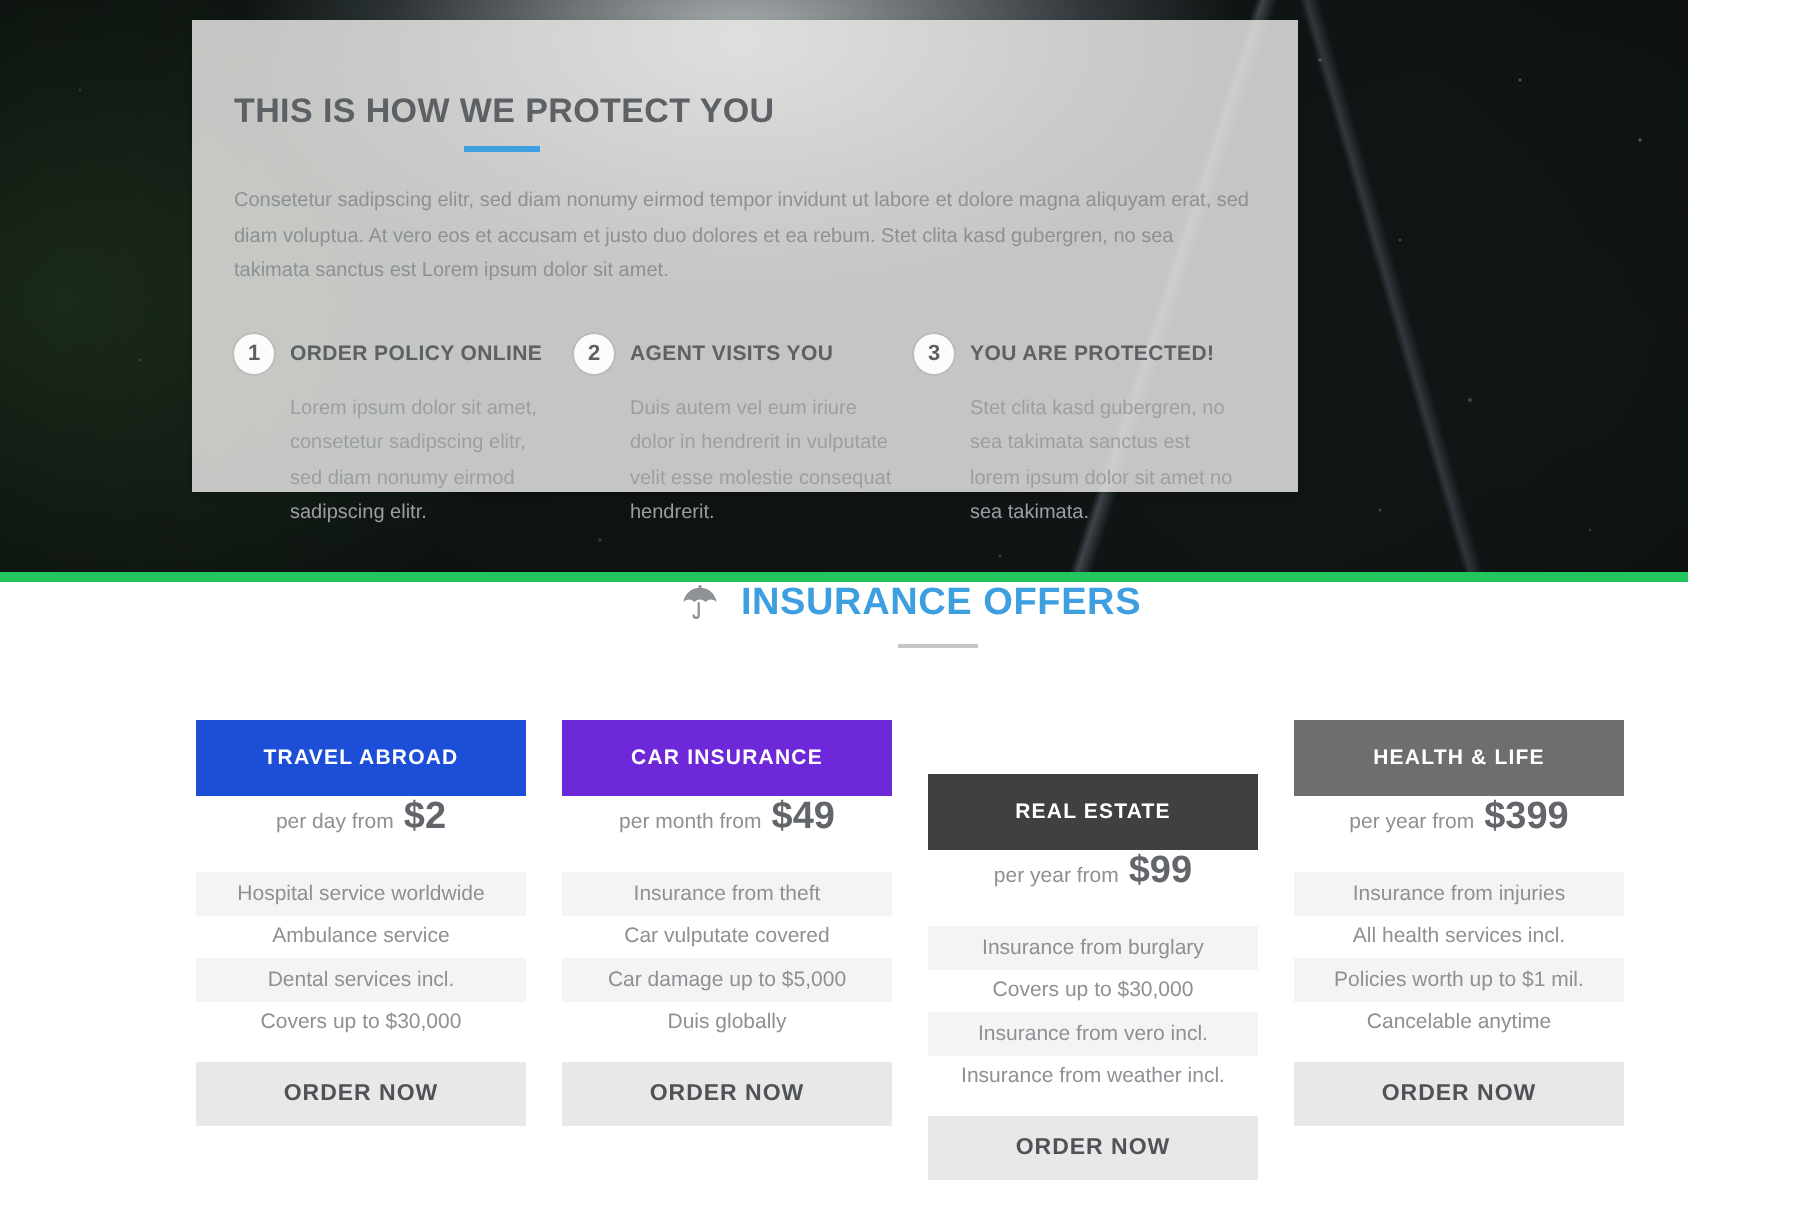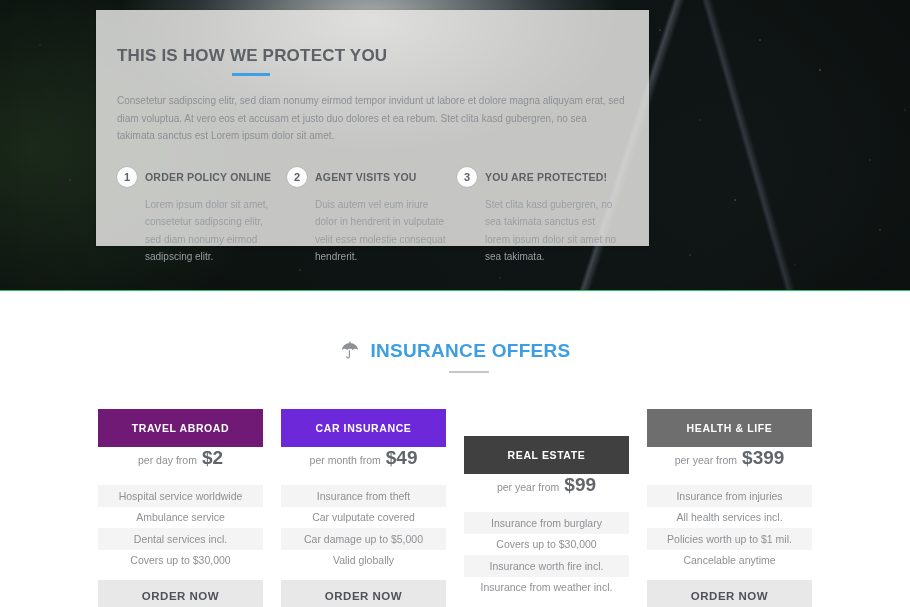--- a/index.html
+++ b/index.html
@@ -8,24 +8,24 @@
     width: 910px;
     height: 607px;
     font-family: "Liberation Sans", sans-serif;
     background: #ffffff;
     overflow: hidden;
   }
 
   
   .hero {
     position: relative;
-    width: 910px;
+    width: 844px;
     height: 291px;
     overflow: hidden;
-    border-bottom: 1px solid #22c55e;
+    border-bottom: 5px solid #22c55e;
     background: #0d1018;
   }
 
   
   .hero-photo {
     position: absolute;
     inset: 0;
     background:
       
       radial-gradient(1.6px 1.6px at 760px 40px, rgba(225,232,245,.55), transparent 60%),
@@ -120,21 +120,20 @@
   }
 
   
   .offers { width: 910px; background: #fff; }
 
   .offers-head {
     display: flex;
     align-items: center;
     justify-content: center;
     gap: 9px;
-    padding-top: 49px;
   }
   .umbrella-icon { display: block; }
   .offers-title {
     font-size: 19px;
     font-weight: bold;
     letter-spacing: .3px;
     color: #3d9fe0;
   }
   .offers-rule {
     width: 40px; height: 2px;
@@ -240,54 +239,54 @@
         <circle cx="12" cy="2.6" r=".9" fill="#8e9195"></circle>
       </svg>
     </span>
     <h2 class="offers-title" style="color: rgb(61, 159, 224);">INSURANCE OFFERS</h2>
   </div>
   <div class="offers-rule"></div>
 
   <div class="cards">
 
     <div class="card">
-      <div class="card-head" style="background: #701a75;">TRAVEL ABROAD</div>
+      <div class="card-head" style="background: #1d4ed8;">TRAVEL ABROAD</div>
       <div class="card-price">
         <span class="price-label">per day from</span>
         <span class="price-value">$2</span>
       </div>
       <div class="card-feature odd">Hospital service worldwide</div>
       <div class="card-feature even">Ambulance service</div>
       <div class="card-feature odd">Dental services incl.</div>
       <div class="card-feature even">Covers up to $30,000</div>
       <div class="card-cta">ORDER NOW</div>
     </div>
 
     <div class="card">
       <div class="card-head" style="background: #6d28d9;">CAR INSURANCE</div>
       <div class="card-price">
         <span class="price-label">per month from</span>
         <span class="price-value">$49</span>
       </div>
       <div class="card-feature odd">Insurance from theft</div>
       <div class="card-feature even">Car vulputate covered</div>
       <div class="card-feature odd">Car damage up to $5,000</div>
-      <div class="card-feature even">Valid globally</div>
+      <div class="card-feature even">Duis globally</div>
       <div class="card-cta">ORDER NOW</div>
     </div>
 
     <div class="card">
       <div class="card-head" style="background: #404040; margin-top: 27px;">REAL ESTATE</div>
       <div class="card-price">
         <span class="price-label">per year from</span>
         <span class="price-value">$99</span>
       </div>
       <div class="card-feature odd">Insurance from burglary</div>
       <div class="card-feature even">Covers up to $30,000</div>
-      <div class="card-feature odd">Insurance worth fire incl.</div>
+      <div class="card-feature odd">Insurance from vero incl.</div>
       <div class="card-feature even">Insurance from weather incl.</div>
       <div class="card-cta">ORDER NOW</div>
     </div>
 
     <div class="card">
       <div class="card-head" style="background: rgb(110, 110, 110);">HEALTH &amp; LIFE</div>
       <div class="card-price">
         <span class="price-label">per year from</span>
         <span class="price-value">$399</span>
       </div>

